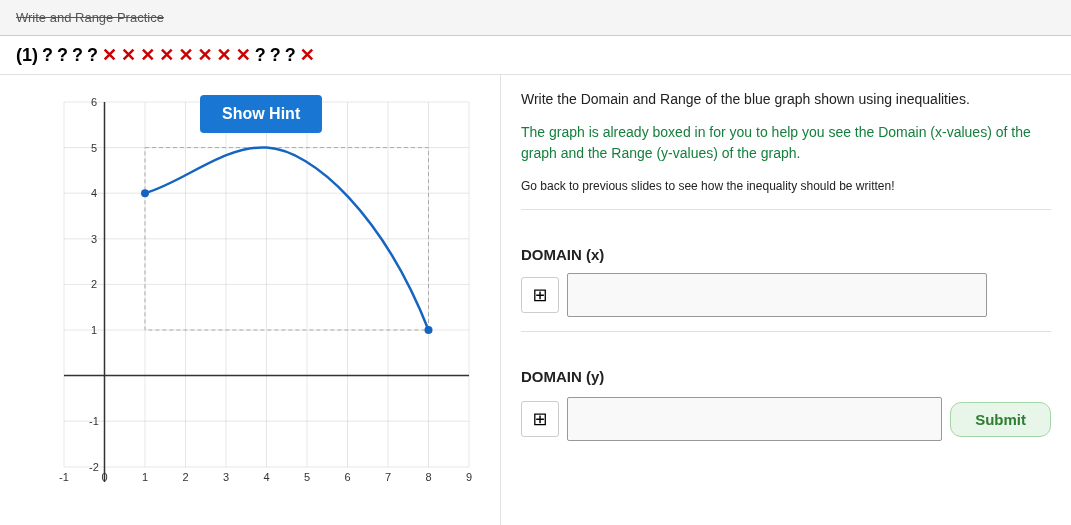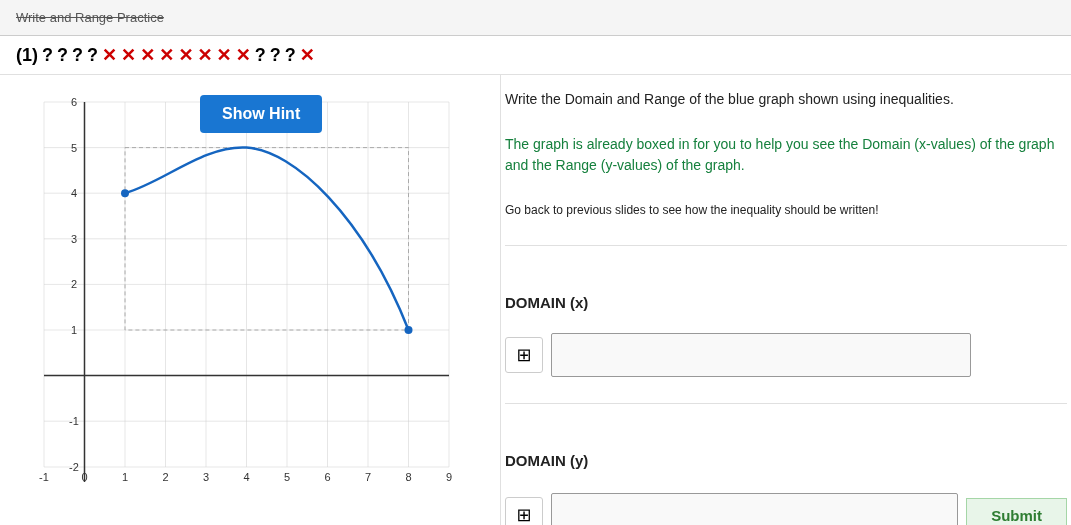--- a/index.html
+++ b/index.html
@@ -55,21 +55,21 @@
     .main-content {
       display: flex;
       flex: 1;
       overflow: hidden;
     }
 
     
     .graph-panel {
       width: 500px;
       min-width: 500px;
-      padding: 8px 4px;
+      padding: 8px 24px;
       position: relative;
       display: flex;
       flex-direction: column;
       align-items: flex-start;
     }
 
     .show-hint-btn {
       background: #1976d2;
       color: white;
       border: none;
@@ -88,24 +88,24 @@
     .graph-container {
       margin-top: 4px;
       position: relative;
       width: 460px;
       height: 420px;
     }
 
     
     .right-panel {
       flex: 1;
-      padding: 14px 4px;
+      padding: 14px 20px;
       display: flex;
       flex-direction: column;
-      gap: 22px;
+      gap: 10px;
       border-left: 1px solid #e0e0e0;
       overflow-y: auto;
     }
 
     .instruction-text {
       font-size: 14px;
       color: #222;
       line-height: 1.5;
     }
 
@@ -166,21 +166,21 @@
     }
 
     .submit-btn {
       background: #e8f5e9;
       color: #2e7d32;
       border: 1px solid #a5d6a7;
       padding: 8px 24px;
       font-size: 15px;
       font-weight: bold;
       cursor: pointer;
-      border-radius: 0;
+      border-radius: 11px;
     }
 
     .submit-row .keyboard-icon-btn {
       margin-right: auto;
     }
 
     .divider {
       border: none;
       border-top: 1px solid #e0e0e0;
       margin: 4px 0;

